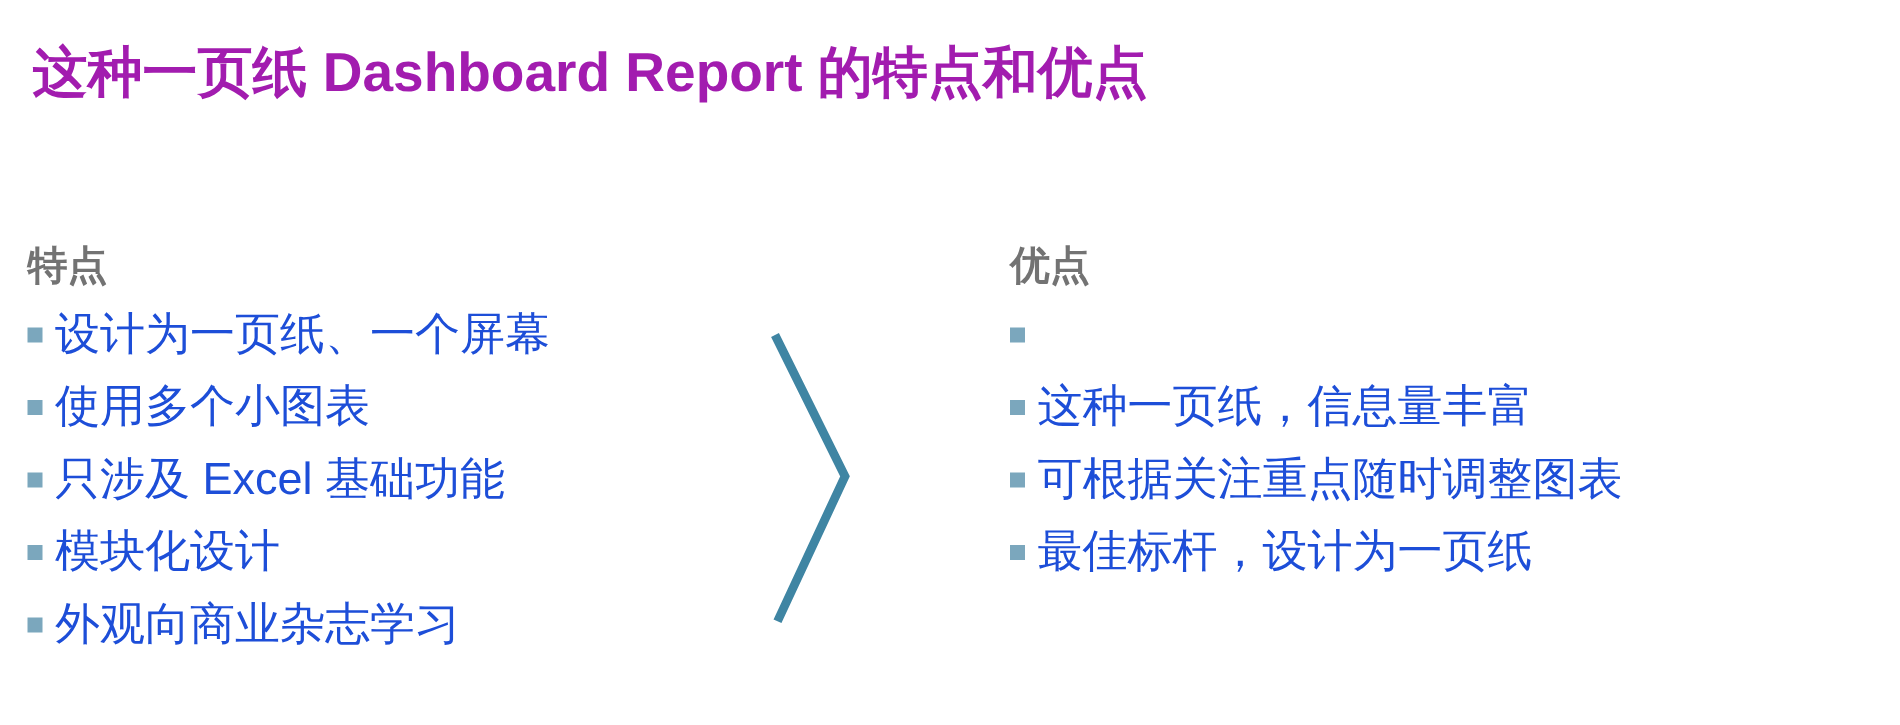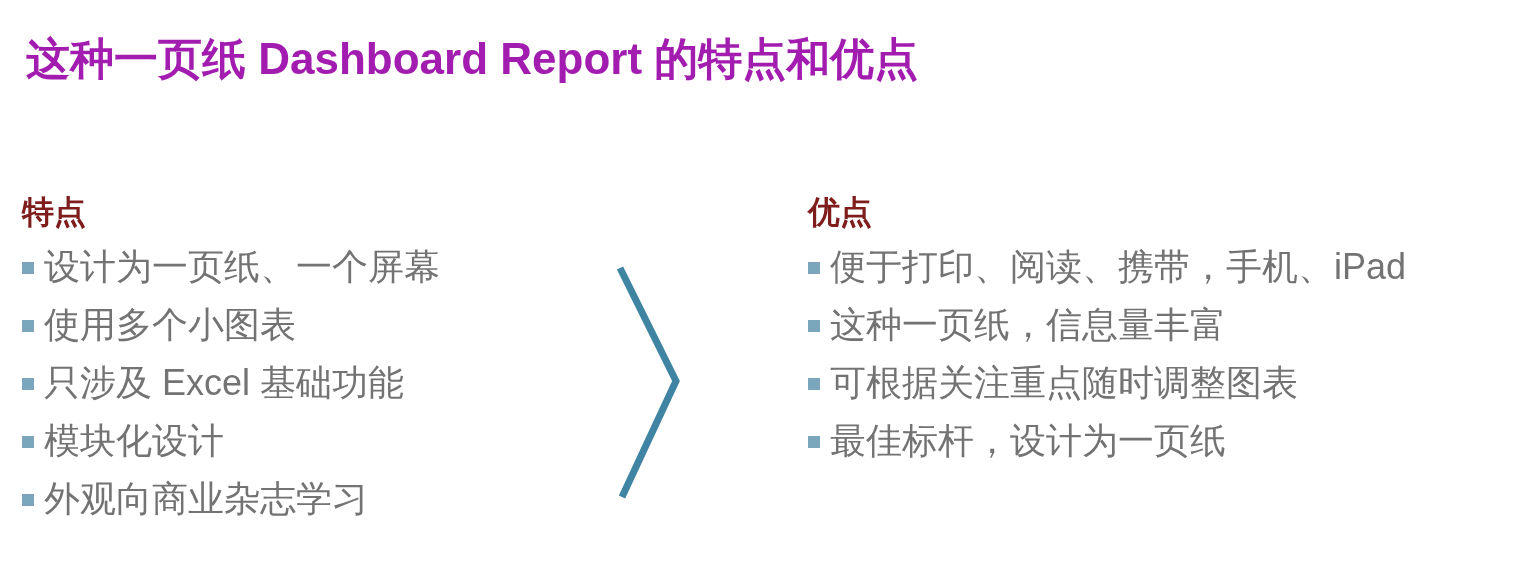--- a/index.html
+++ b/index.html
@@ -33,21 +33,21 @@
   .column {
     position: absolute;
     top: 192px;
   }
   .column-left  { left: 22px;  width: 580px; }
   .column-right { left: 808px; width: 720px; }
 
   .column-heading {
     font-size: 32px;
     font-weight: bold;
-    color: #7f1d1d;
+    color: #737373;
     margin: 0 0 6px 0;
     line-height: 1.25;
     white-space: nowrap;
   }
 
   .bullet-list {
     list-style: none;
     margin: 0;
     padding: 0;
   }
@@ -61,21 +61,21 @@
     width: 12px;
     height: 12px;
     background: #7ba7bd;
     flex: 0 0 12px;
     margin-right: 10px;
     position: relative;
     top: 1px;
   }
   .bullet-text {
     font-size: 36px;
-    color: #737373;
+    color: #1d4ed8;
     line-height: 1;
     font-weight: normal;
   }
 
   
   .chevron-divider {
     position: absolute;
     left: 604px;
     top: 255px;
     width: 96px;
@@ -117,21 +117,20 @@
   <svg width="96" height="256" viewBox="0 0 96 256" xmlns="http://www.w3.org/2000/svg" aria-hidden="true">
     <polyline points="16,13 72,126 18,242" fill="none" stroke="#3f85a3" stroke-width="7" stroke-linecap="butt" stroke-linejoin="miter"></polyline>
   </svg>
 </div>
 
 <div class="column column-right">
   <div class="column-heading">优点</div>
   <ul class="bullet-list">
     <li class="bullet-item">
       <span class="bullet-marker"></span>
-      <span class="bullet-text">便于打印、阅读、携带，手机、iPad</span>
     </li>
     <li class="bullet-item">
       <span class="bullet-marker"></span>
       <span class="bullet-text">这种一页纸，信息量丰富</span>
     </li>
     <li class="bullet-item">
       <span class="bullet-marker"></span>
       <span class="bullet-text">可根据关注重点随时调整图表</span>
     </li>
     <li class="bullet-item">

